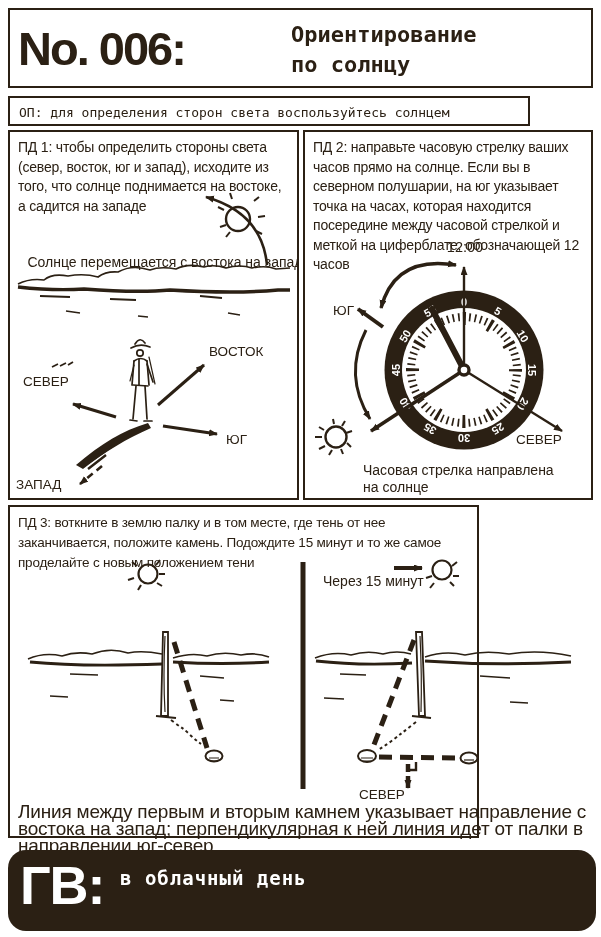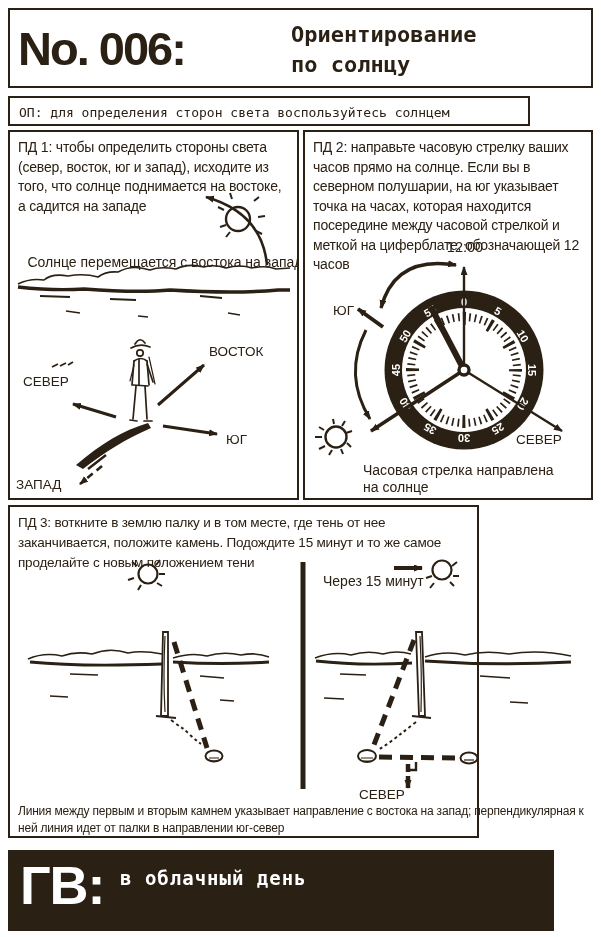--- a/index.html
+++ b/index.html
@@ -26,24 +26,24 @@
   .panel2{left:303px;top:130px;width:290px;height:370px;}
   .panel3{left:8px;top:505px;width:471px;height:333px;}
   .pd-heading{position:absolute;left:8px;top:6px;right:6px;font-size:14px;line-height:19.5px;letter-spacing:-0.2px;}
   .panel3 .pd-heading{font-size:13.5px;line-height:20px;right:8px;}
 
   .illus{position:absolute;left:0;}
   .p1-illus{top:55px;}
   .p2-illus{top:103px;}
   .p3-illus{top:51px;}
 
-  .p3-caption{position:absolute;left:8px;top:296px;width:569px;font-size:12px;line-height:17px;letter-spacing:-0.2px;}
-
-  
-  .footer{position:absolute;left:8px;top:850px;width:546px;height:81px;background:var(--ink);color:#ffffff;}
+  .p3-caption{position:absolute;left:8px;top:296px;width:569px;font-size:19px;line-height:17px;letter-spacing:-0.2px;}
+
+  
+  .footer{position:absolute;left:8px;top:850px;width:588px;height:81px;background:var(--ink);color:#ffffff;border-radius:18px;}
   .gv-prefix{position:absolute;left:12px;top:4px;font-weight:bold;font-size:54px;letter-spacing:-1px;}
   .gv-lines{position:absolute;left:112px;top:15px;font-family:"DejaVu Sans Mono",monospace;font-weight:bold;font-size:19px;line-height:26px;letter-spacing:1px;white-space:nowrap;}
 
   svg{display:block;}
   svg text{font-family:"Liberation Sans",sans-serif;fill:var(--ink);}
   .lbl{font-size:13.5px;}
   .dial-num{font-family:"Liberation Sans",sans-serif;font-weight:bold;font-size:11px;fill:#ffffff;}
   .time-lbl{font-size:14.5px;}
   .cap{font-size:14px;}
   .stroke{stroke:var(--ink);fill:none;}

